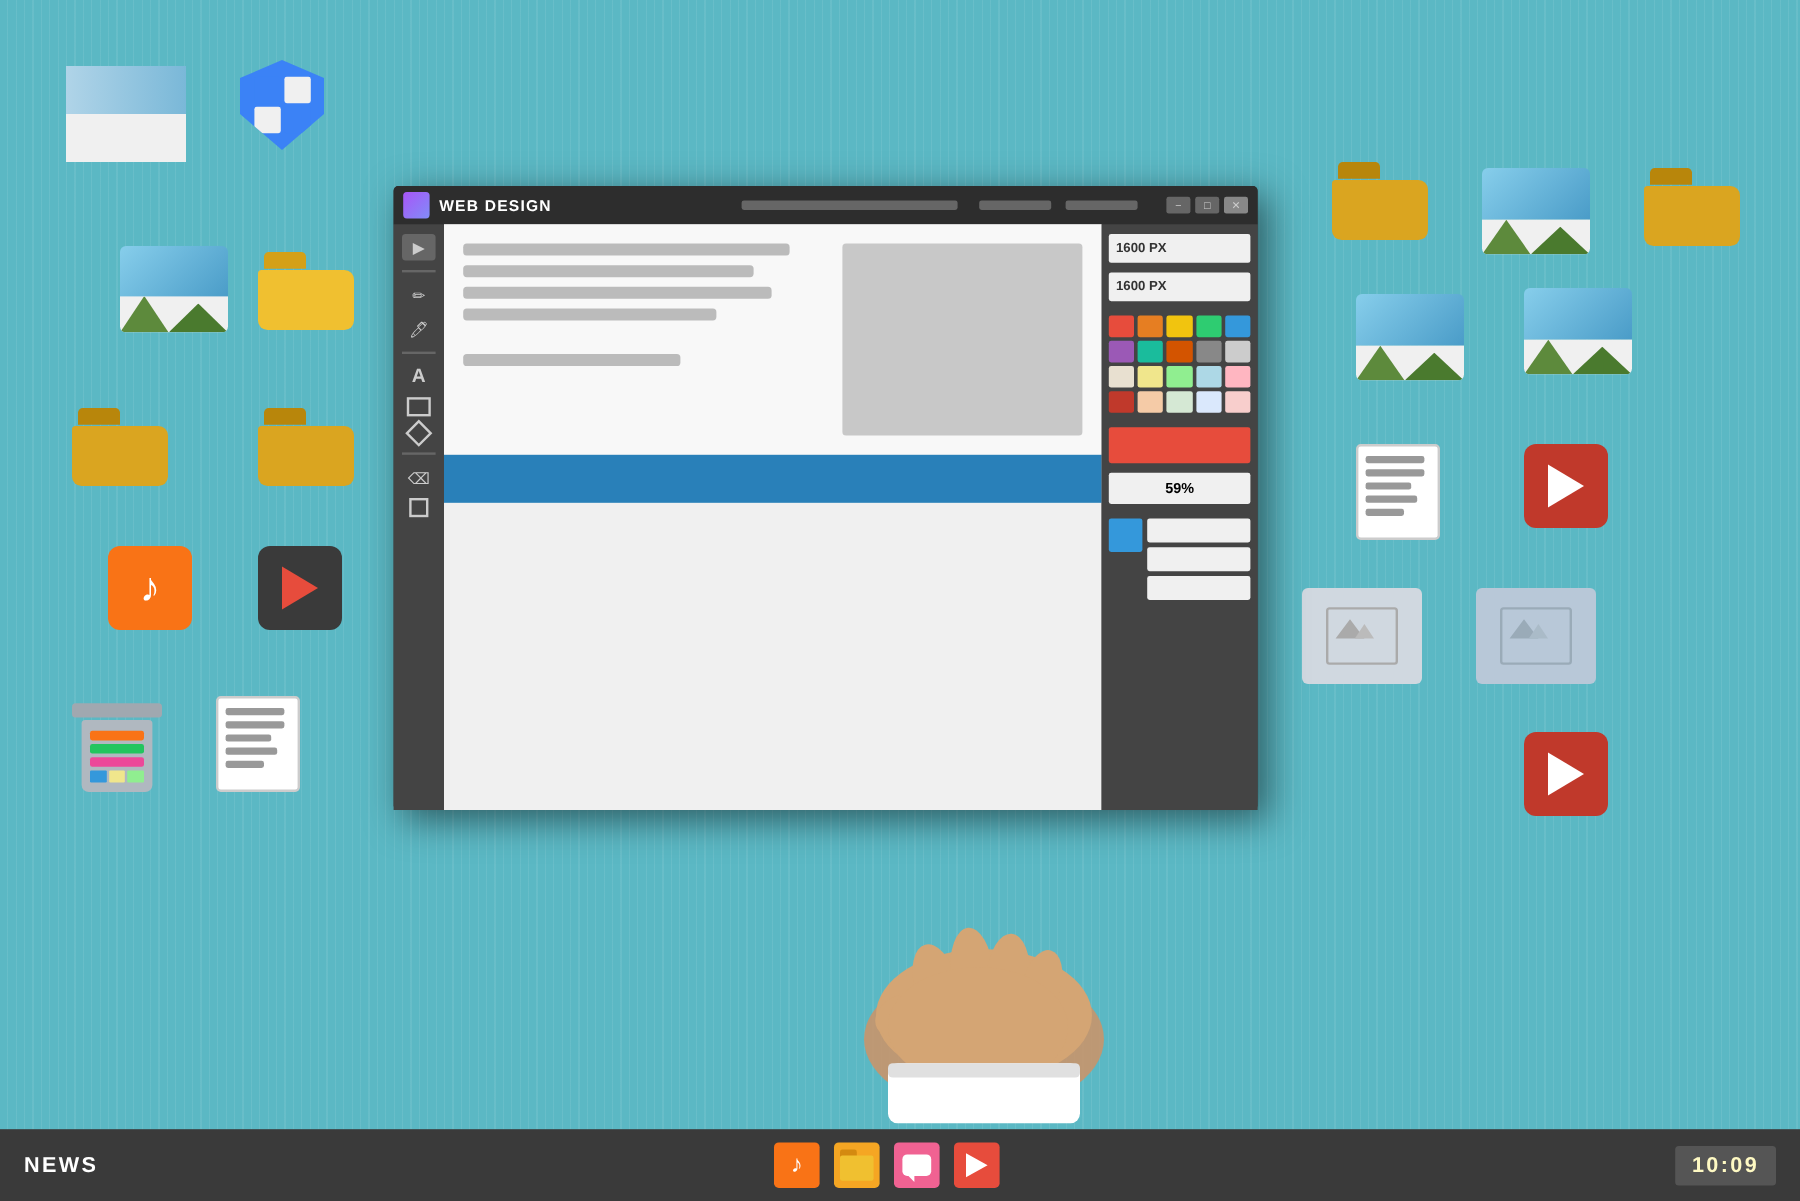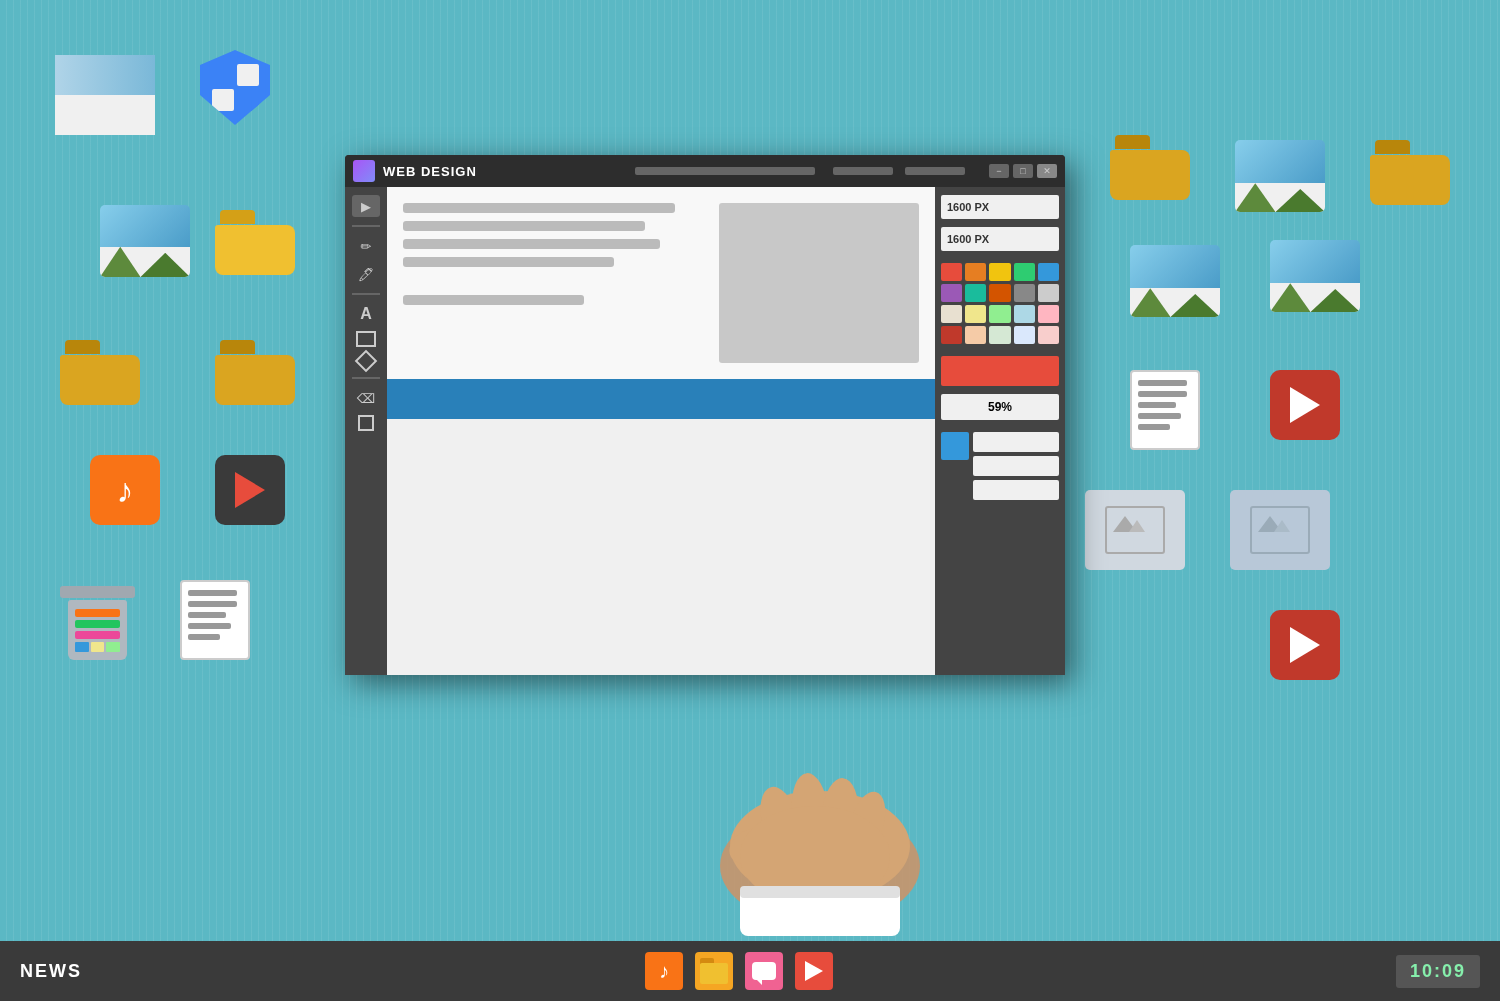--- a/index.html
+++ b/index.html
@@ -47,42 +47,42 @@
     .taskbar-icon {
       width: 38px;
       height: 38px;
       border-radius: 4px;
       display: flex;
       align-items: center;
       justify-content: center;
       font-size: 18px;
     }
     .taskbar-clock {
-      color: #86efac;
+      color: #fef9c3;
       font-size: 18px;
       font-weight: bold;
       letter-spacing: 2px;
       background: #555;
       padding: 6px 14px;
       border-radius: 3px;
     }
 
     
     .desktop-icon {
       position: absolute;
       display: flex;
       flex-direction: column;
       align-items: center;
     }
 
     
     .app-window {
       position: absolute;
       top: 155px;
-      left: 345px;
+      left: 328px;
       width: 720px;
       height: 520px;
       background: #3a3a3a;
       border-radius: 4px;
       box-shadow: 8px 8px 30px rgba(0,0,0,0.5);
     }
     .app-titlebar {
       background: #2d2d2d;
       height: 32px;
       display: flex;

